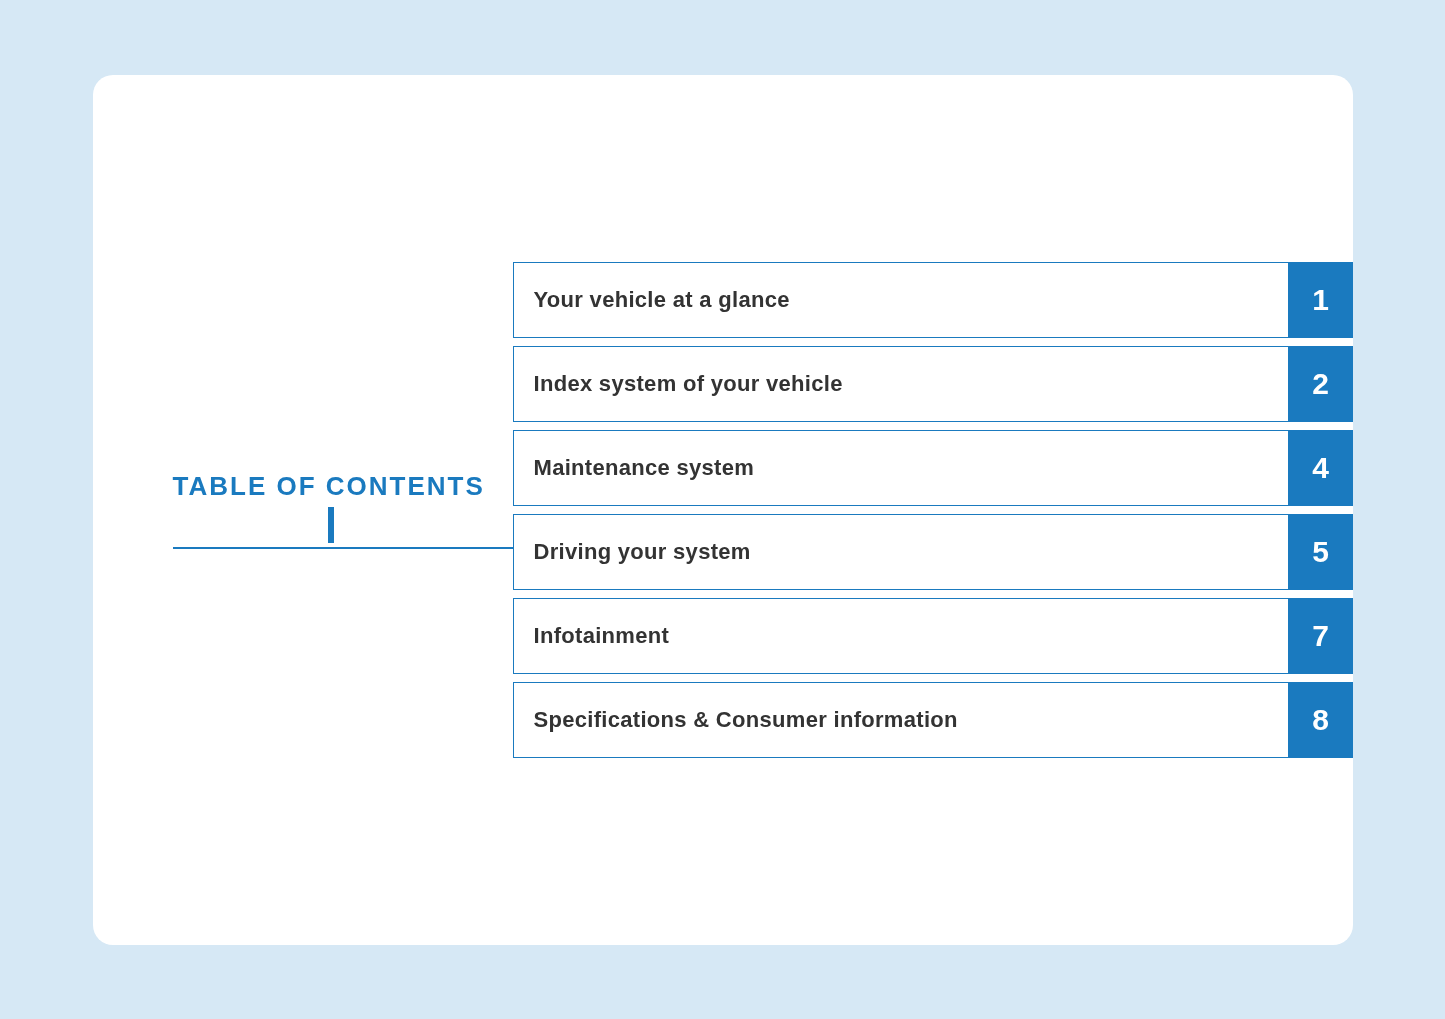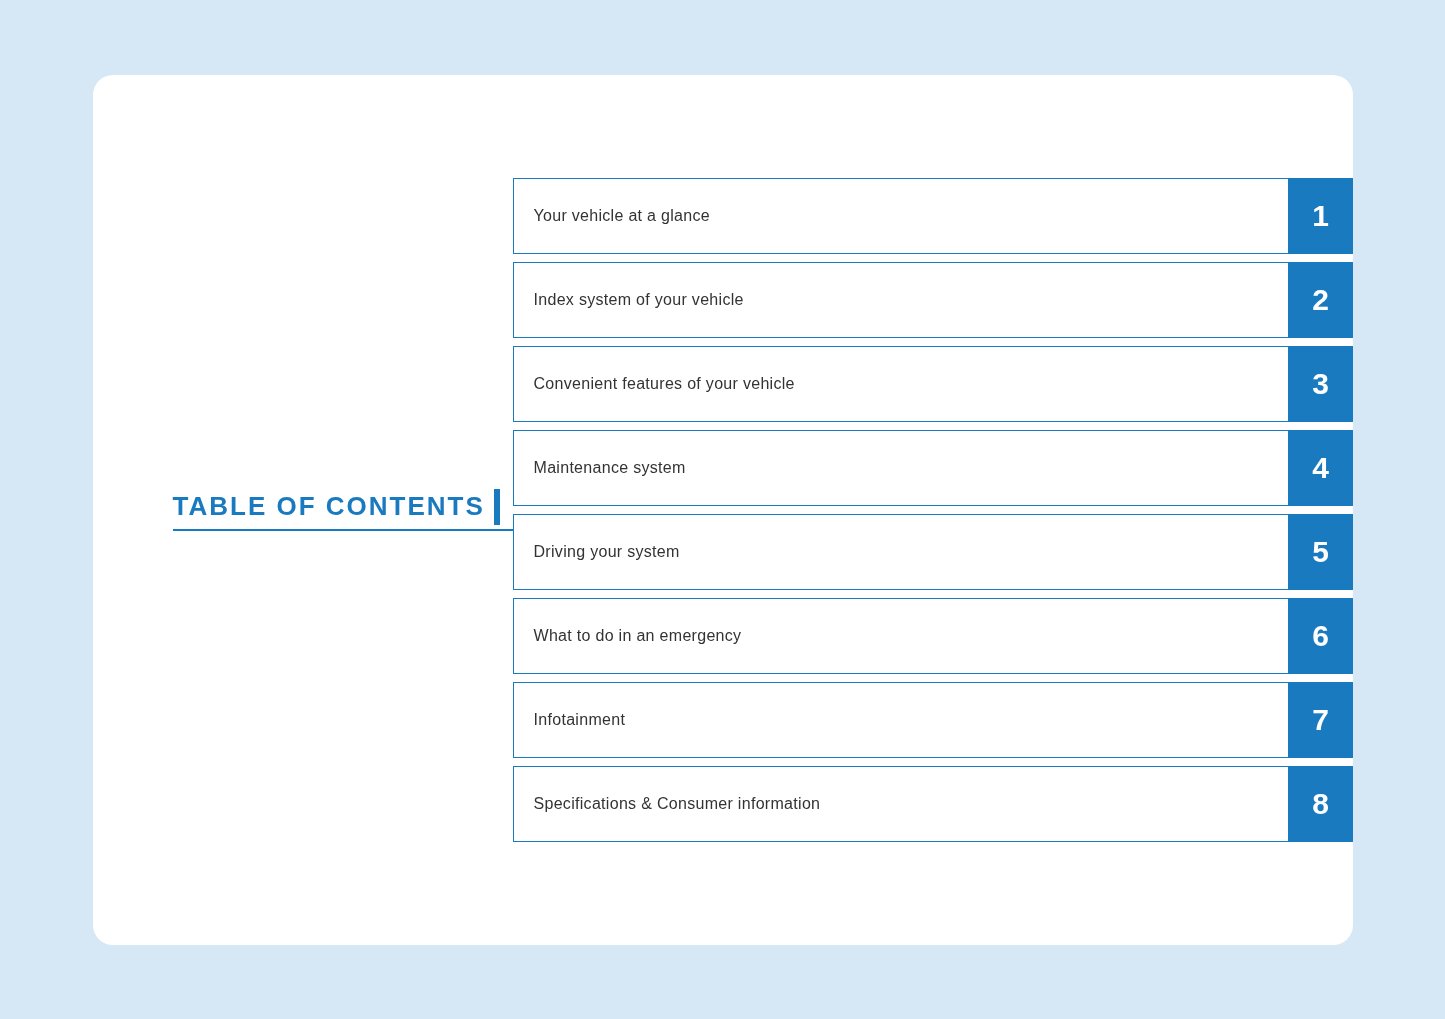--- a/index.html
+++ b/index.html
@@ -34,20 +34,21 @@
       display: flex;
       flex-direction: column;
       align-items: flex-start;
       padding-left: 80px;
     }
 
     .title-container {
       display: flex;
       align-items: center;
       gap: 5px;
+      flex-direction: column;
     }
 
     .title-text {
       font-size: 26px;
       font-weight: 700;
       color: #1a7abf;
       letter-spacing: 2px;
       text-transform: uppercase;
     }
 
@@ -79,23 +80,23 @@
       align-items: stretch;
       height: 76px;
     }
 
     .toc-label {
       flex: 1;
       border: 1.5px solid #1a7abf;
       display: flex;
       align-items: center;
       padding-left: 20px;
-      font-size: 16px;
+      font-size: 22px;
       color: #333333;
-      font-weight: 400;
+      font-weight: 700;
       letter-spacing: 0.3px;
     }
 
     .toc-number {
       width: 64px;
       background-color: #1a7abf;
       display: flex;
       align-items: center;
       justify-content: center;
       font-size: 30px;
@@ -124,34 +125,26 @@
   <div class="right-section">
   <div class="toc-row">
         <div class="toc-label">Your vehicle at a glance</div>
         <div class="toc-number">1</div>
       </div>
       <div class="toc-row">
         <div class="toc-label">Index system of your vehicle</div>
         <div class="toc-number">2</div>
       </div>
       <div class="toc-row">
-        <div class="toc-label">Convenient features of your vehicle</div>
-        <div class="toc-number">3</div>
-      </div>
-      <div class="toc-row">
         <div class="toc-label">Maintenance system</div>
         <div class="toc-number">4</div>
       </div>
       <div class="toc-row">
         <div class="toc-label">Driving your system</div>
         <div class="toc-number">5</div>
-      </div>
-      <div class="toc-row">
-        <div class="toc-label">What to do in an emergency</div>
-        <div class="toc-number">6</div>
       </div>
       <div class="toc-row">
         <div class="toc-label">Infotainment</div>
         <div class="toc-number">7</div>
       </div>
       <div class="toc-row">
         <div class="toc-label">Specifications &amp; Consumer information</div>
         <div class="toc-number">8</div>
       </div>
     </div>

